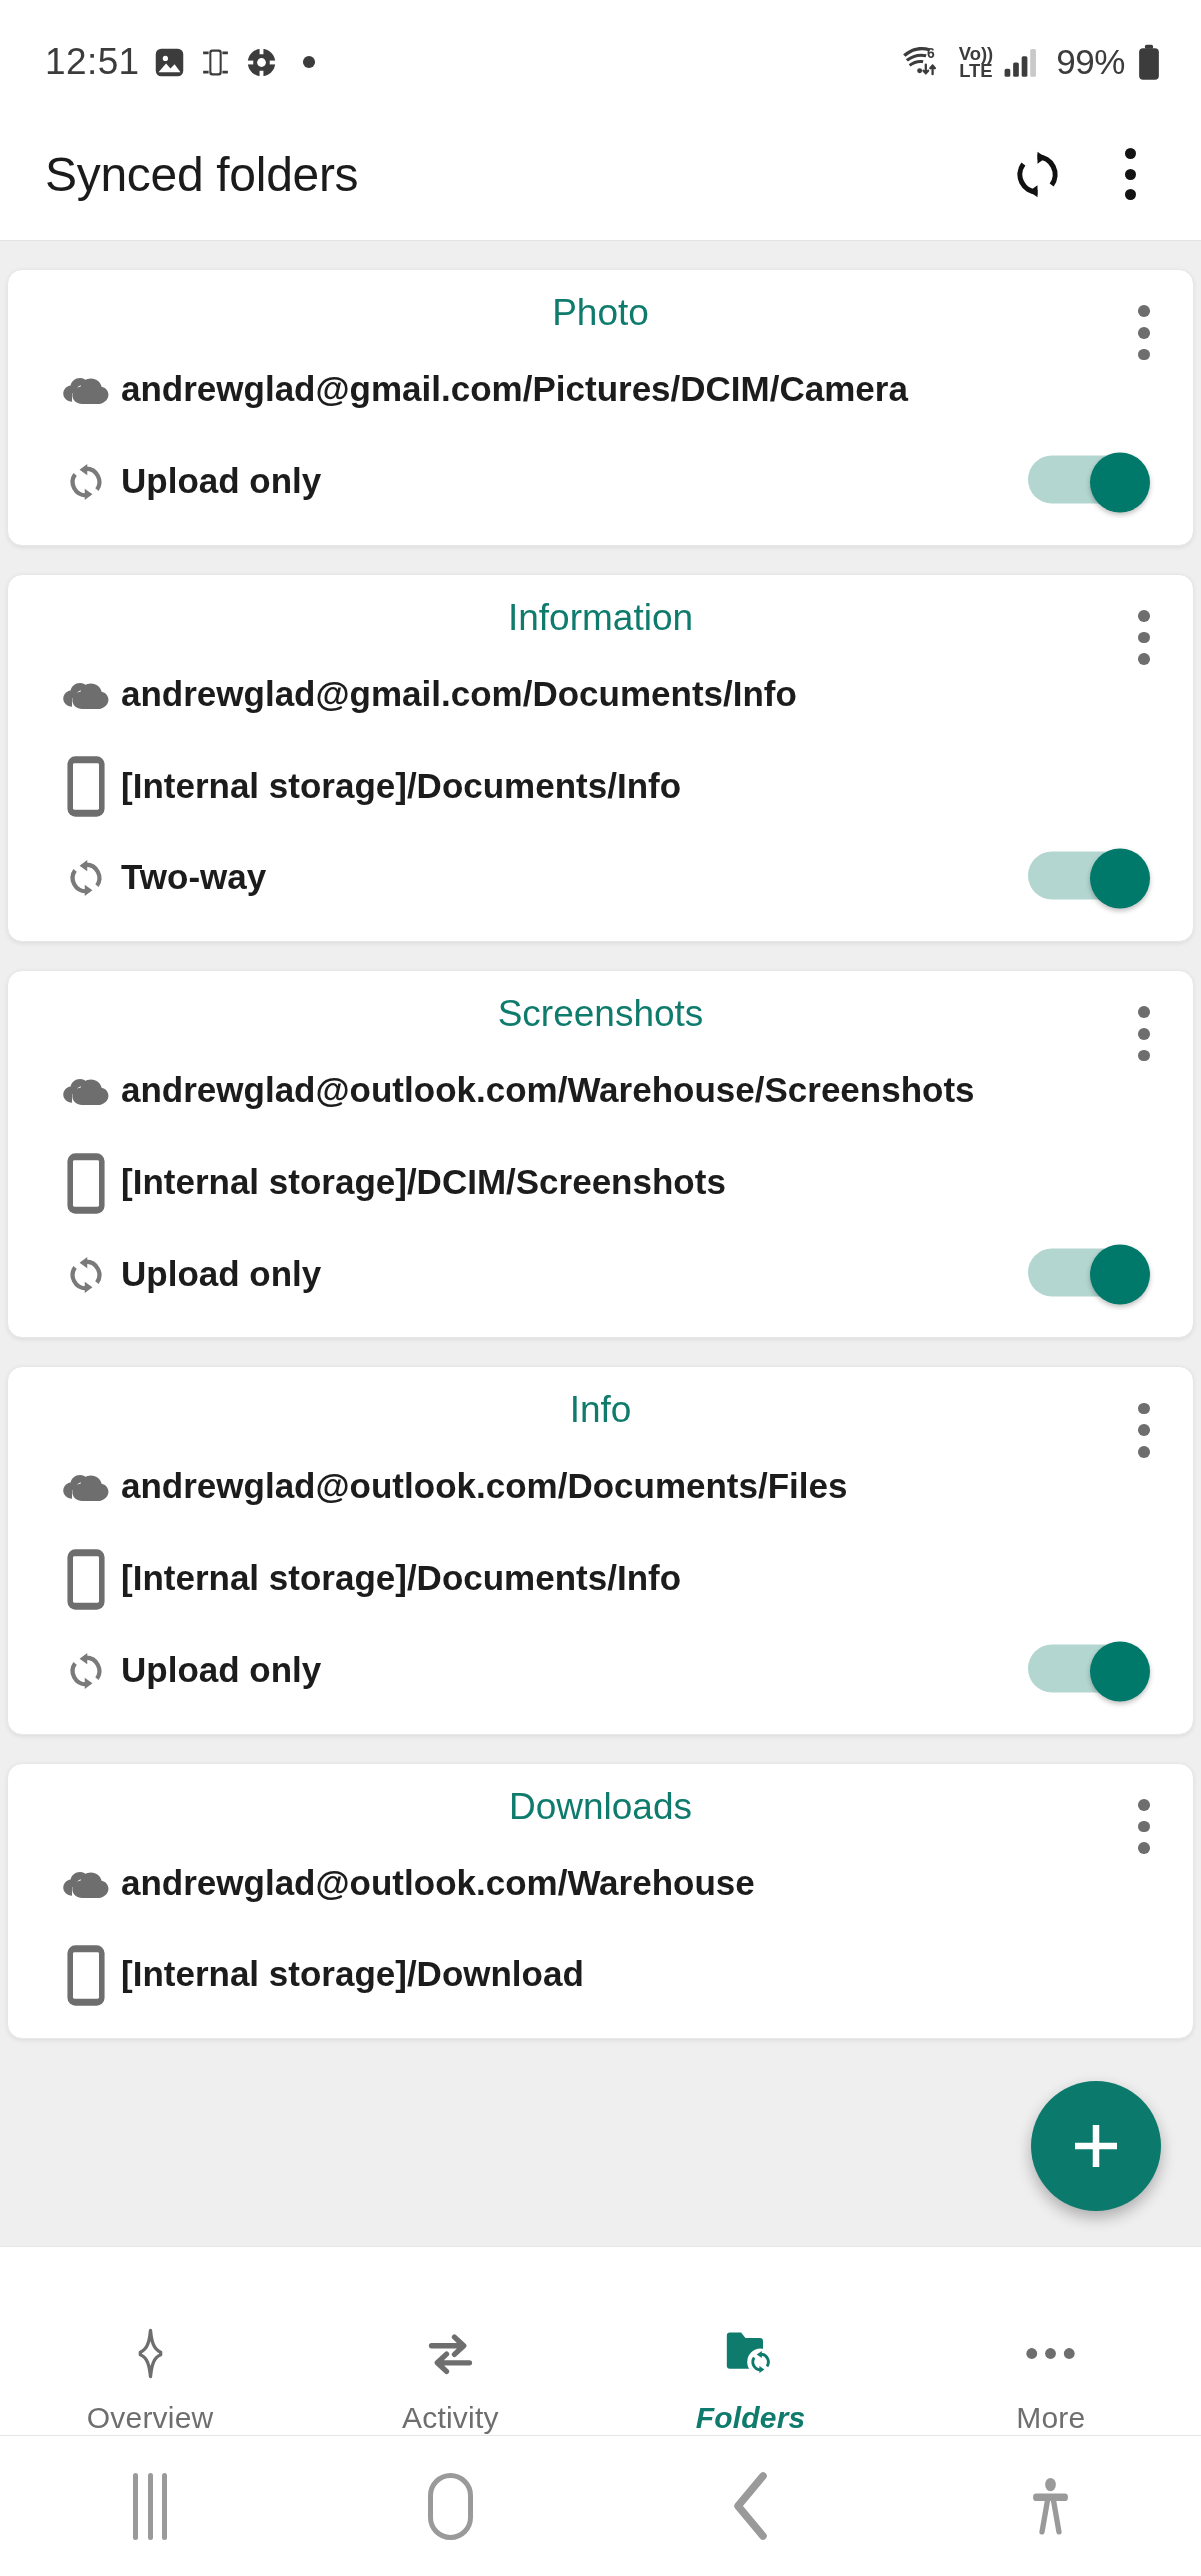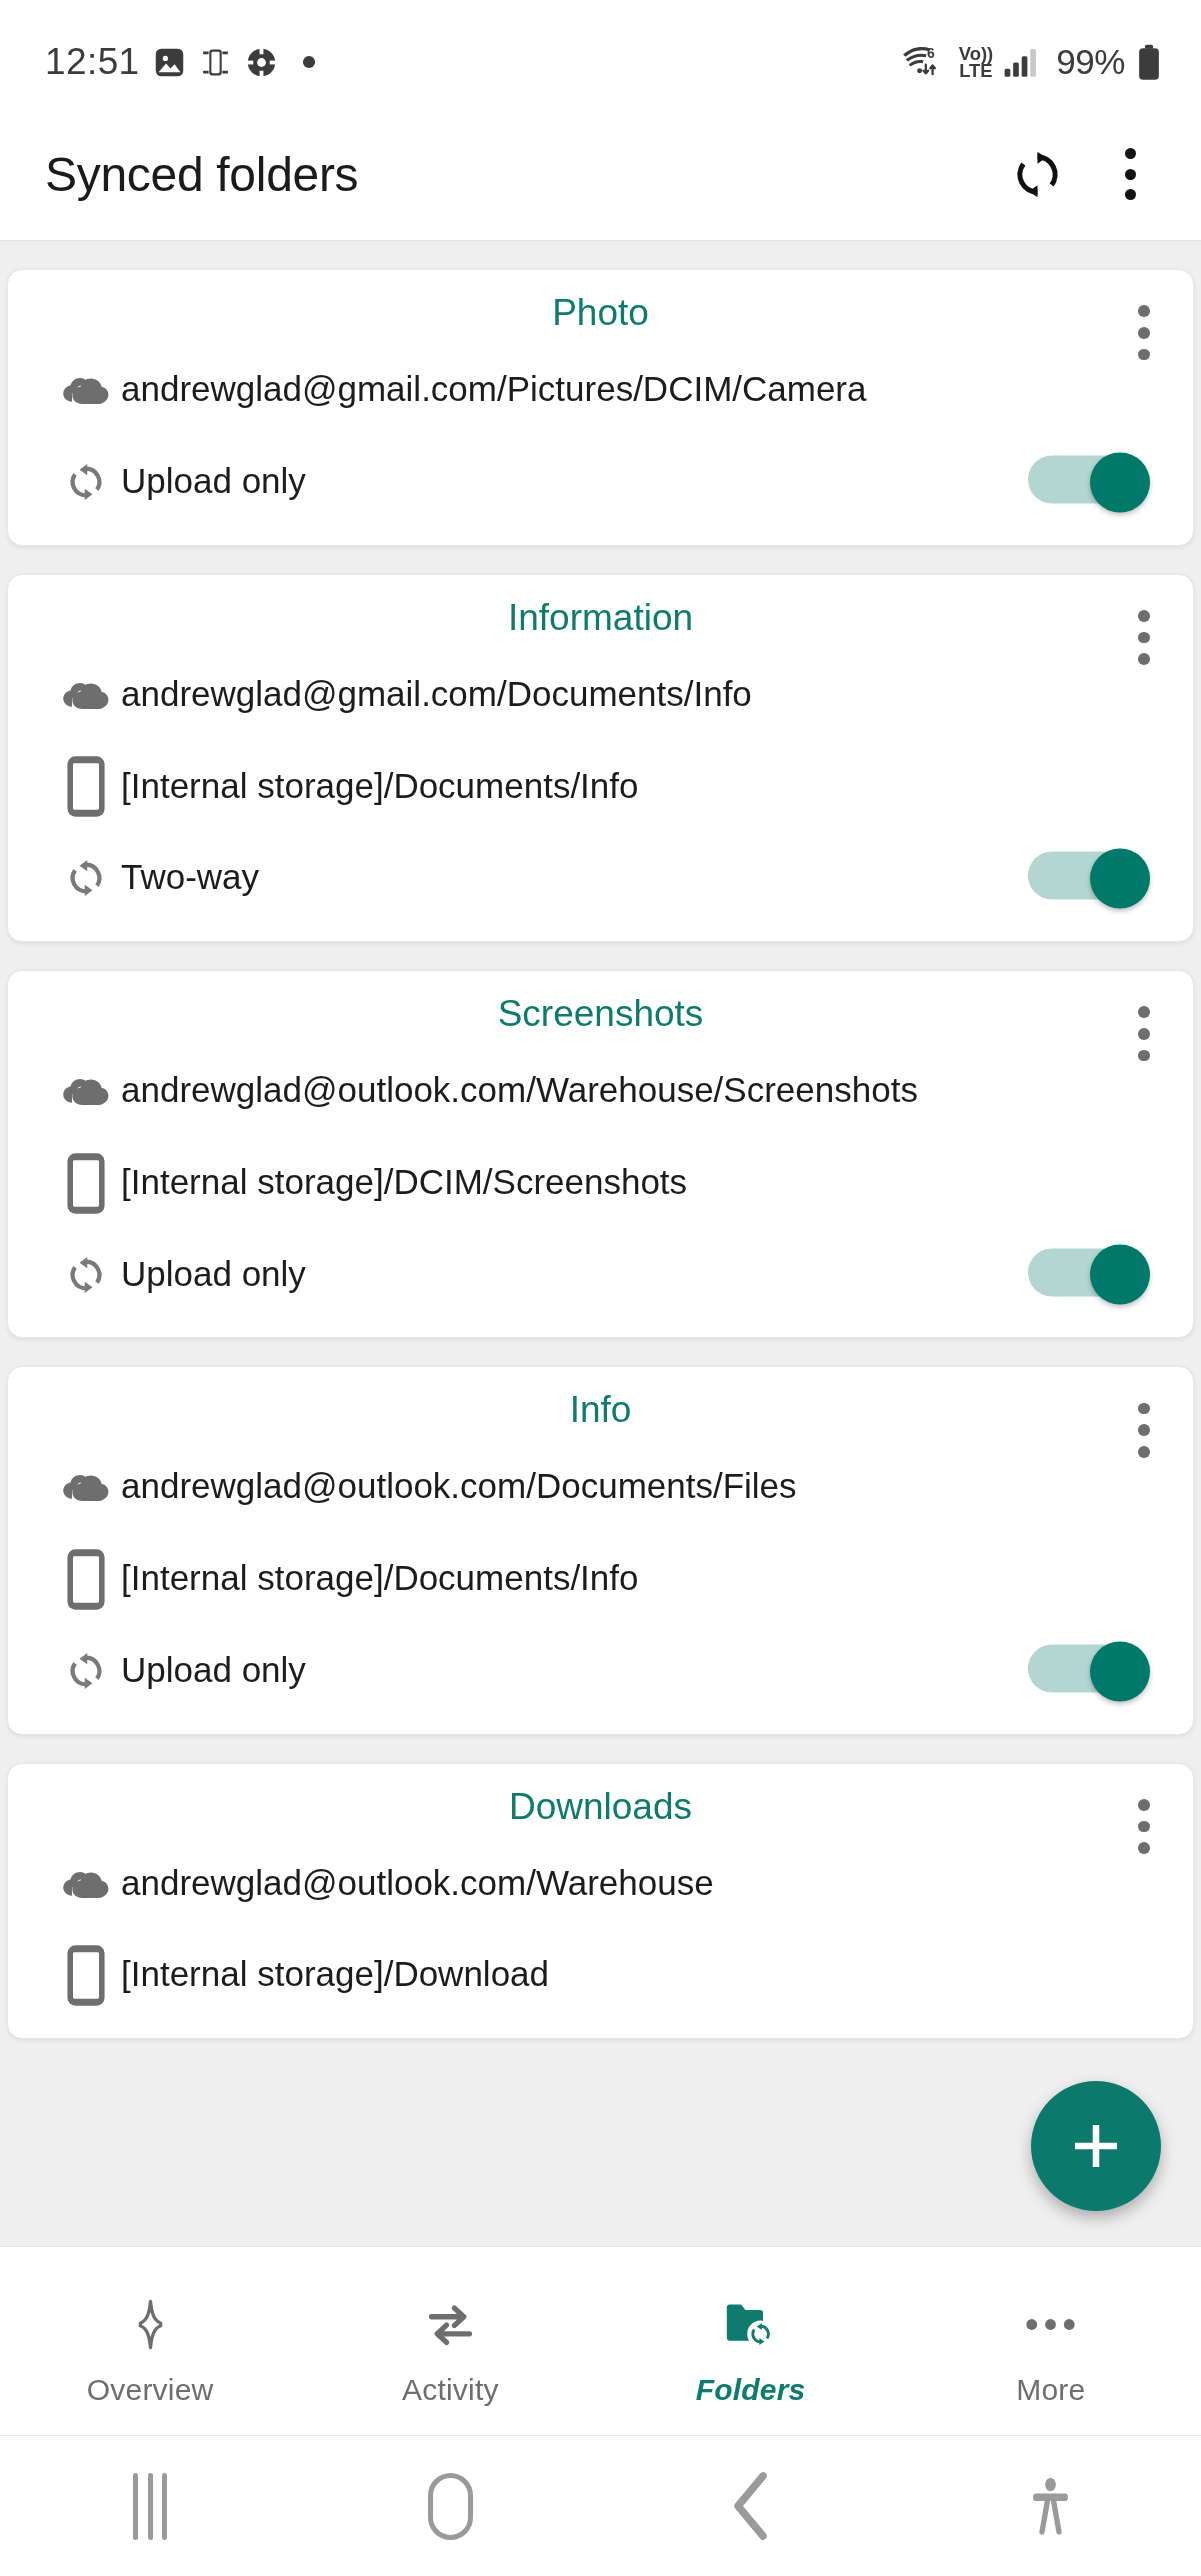--- a/index.html
+++ b/index.html
@@ -132,21 +132,21 @@
     position: absolute;
     top: 32px;
     right: 40px;
     display: flex; flex-direction: column;
     gap: 10px; align-items: center;
     cursor: pointer;
     padding: 3.3px;
   }
   .card-kebab i { width: 11.7px; height: 11.7px; border-radius: 50%; background: #6E6E6E; display: block; }
 
-  .card-rows { margin-top: 11.7px; }
+  .card-rows { margin-top: 11.7px; font-weight: bold; }
 
   .crow {
     display: flex;
     align-items: flex-start;
     padding: 0 45px 0 43px;
     min-height: 80px;
     position: relative;
   }
   .crow .ricon {
     flex: 0 0 70px;
@@ -212,21 +212,21 @@
     cursor: pointer;
     z-index: 20;
   }
 
   
   .bottom-nav {
     flex: 0 0 190px;
     height: 190px;
     background: #FFFFFF;
     display: flex;
-    align-items: center;
+    align-items: flex-end;
     border-top: 1.7px solid #E6E6E6;
     border-bottom: 1.7px solid #E6E6E6;
     padding-top: 18.4px;
   }
   .nav-item {
     flex: 1 1 25%;
     display: flex;
     flex-direction: column;
     align-items: center;
     gap: 16.7px;

